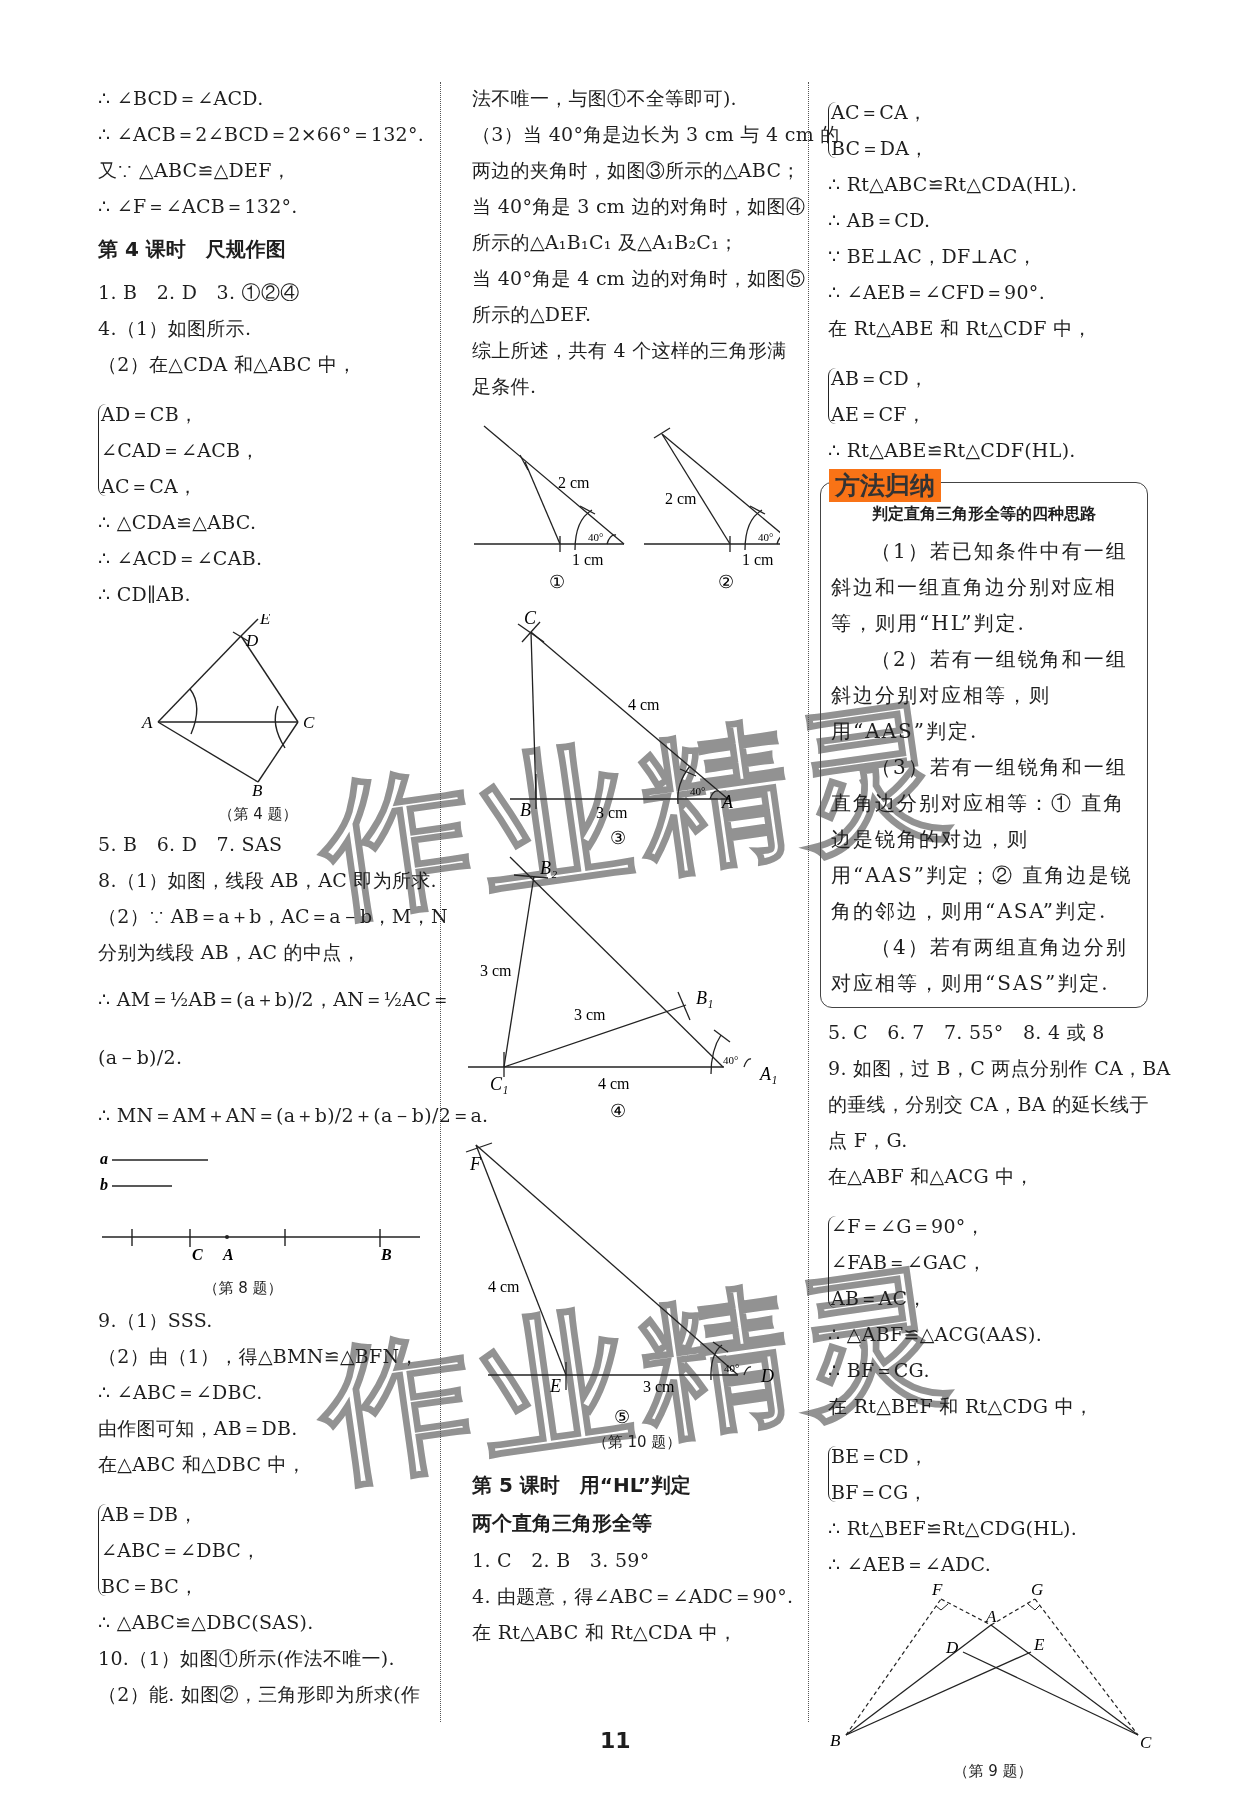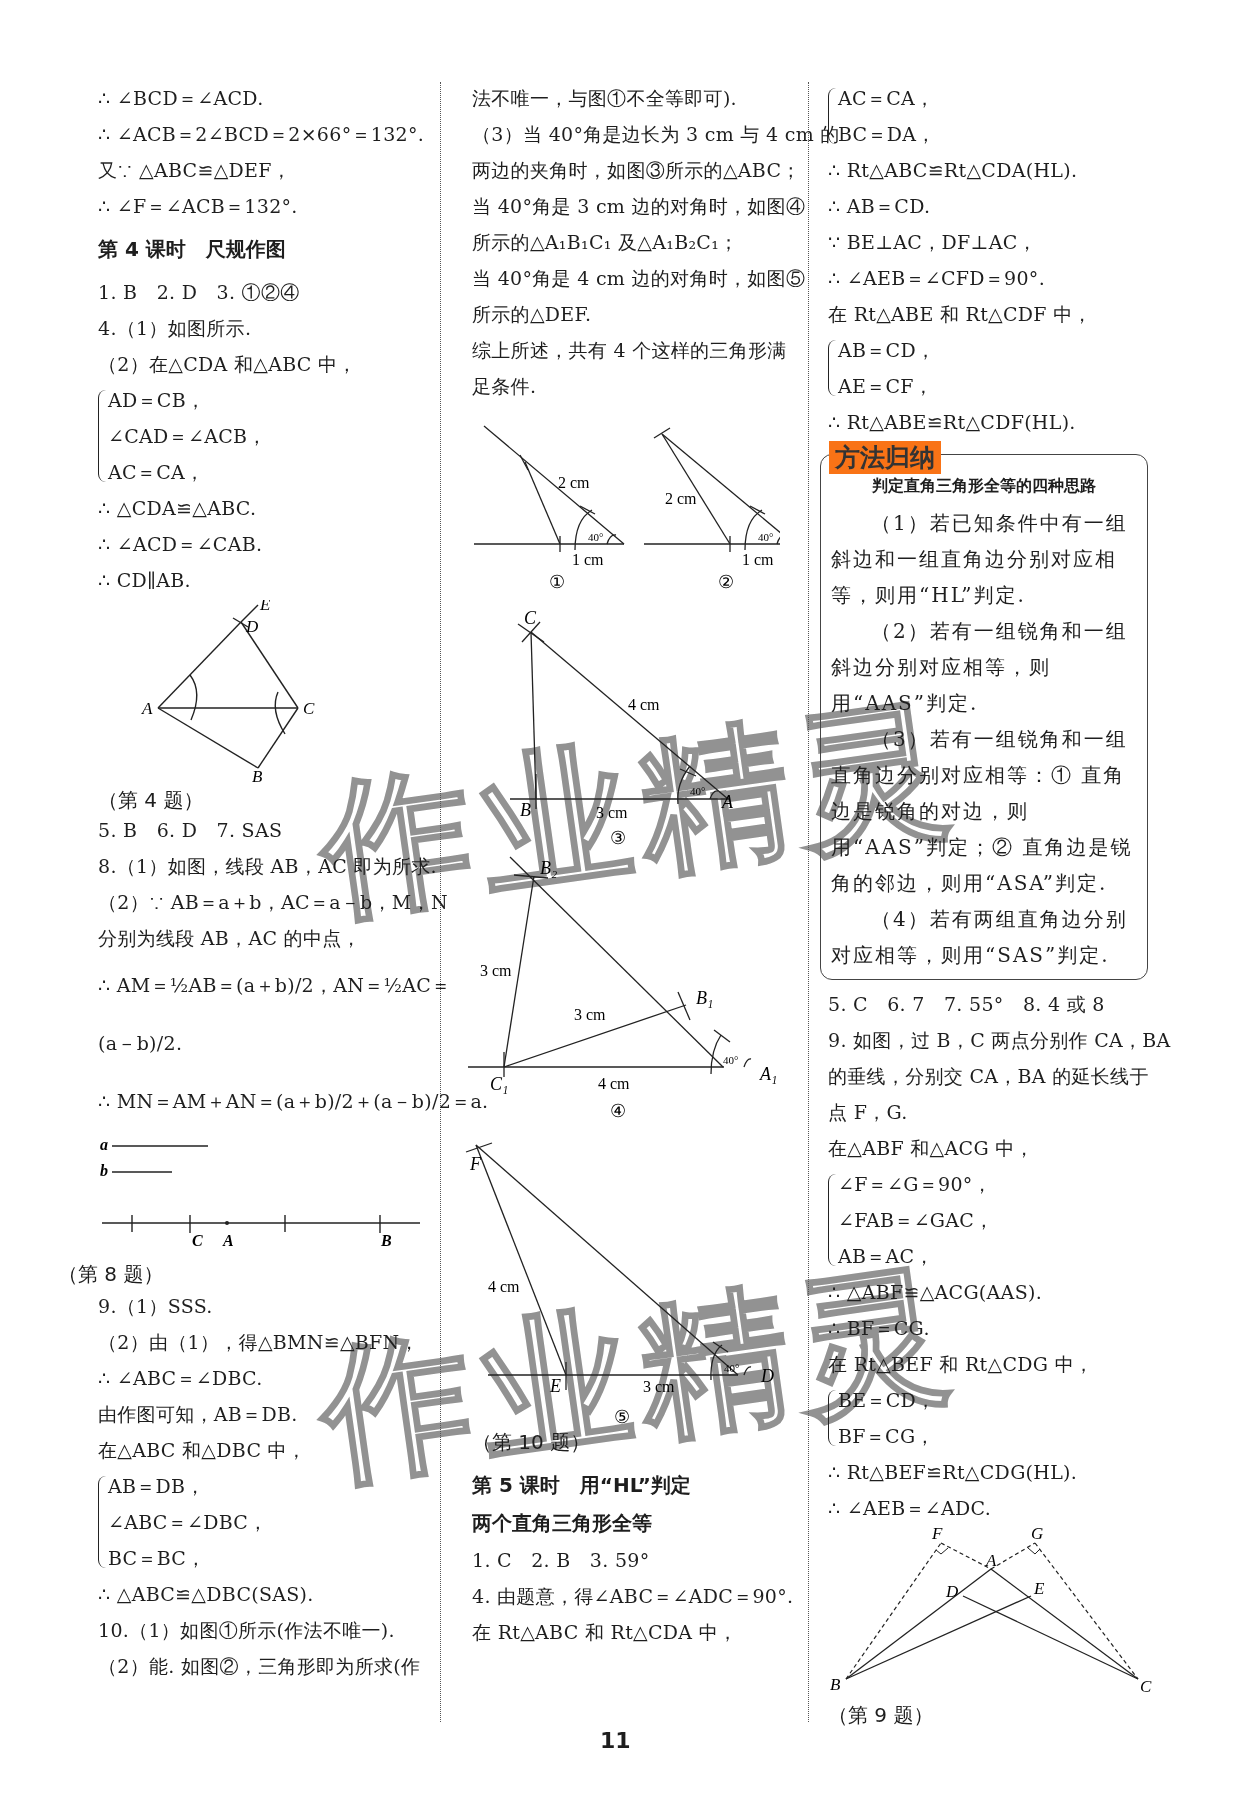--- a/index.html
+++ b/index.html
@@ -9,24 +9,24 @@
   .col1 { left: 98px; width: 330px; }
   .col2 { left: 472px; width: 330px; }
   .col3 { left: 828px; width: 330px; }
   .sep { position: absolute; top: 82px; width: 0; border-left: 1.5px dotted #555; }
   .sep1 { left: 440px; height: 1640px; }
   .sep2 { left: 808px; height: 1640px; }
   .ln { font-size: 19px; line-height: 36px; height: 36px; white-space: nowrap; letter-spacing: 0.3px; }
   .ln.tall { height: 58px; line-height: 58px; }
   .h { font-family: "DejaVu Sans", sans-serif; font-weight: bold; font-size: 20px; text-align: left;
        height: 50px; line-height: 50px; }
-  .brace { position: relative; padding-left: 10px; }
+  .brace { position: relative; padding-left: 3px; margin-top: 14px; }
   .brace::before { content: ""; position: absolute; left: 0; top: 8px; bottom: 8px; width: 7px;
        border-left: 1.5px solid #222; border-top-left-radius: 8px; border-bottom-left-radius: 8px; }
-  .caption { font-family: "DejaVu Sans", sans-serif; font-size: 20px; text-align: left; height: 28px; line-height: 28px; }
+  .caption { font-family: "DejaVu Sans", sans-serif; font-size: 15px; text-align: center; height: 28px; line-height: 28px; }
   svg text { font-family: "Liberation Serif", serif; }
   .box { position: relative; border: 1.5px solid #444; border-radius: 12px; padding: 24px 10px 6px 10px; margin: 14px 0 6px -8px; width: 328px; }
   .box-tag { position: absolute; top: -14px; left: 8px; background: #f97316; padding: 0 6px;
        font-family: "DejaVu Sans", sans-serif; font-size: 25px; font-weight: bold; color: #333; }
   .box-title { font-family: "DejaVu Sans", sans-serif; font-weight: bold; font-size: 16px; text-align: center; height: 34px; line-height: 30px; margin-top: -8px; }
   .box p { font-size: 20px; line-height: 36px; letter-spacing: 2px; }
   .box p.ind { text-indent: 2em; }
   .page-num { position: absolute; top: 1728px; left: 600px; width: 50px; 
        font-family: "DejaVu Sans", sans-serif; font-weight: bold; font-size: 22px; }
   .wm { position: absolute; font-family: "DejaVu Sans", sans-serif; font-size: 150px; font-weight: bold;

